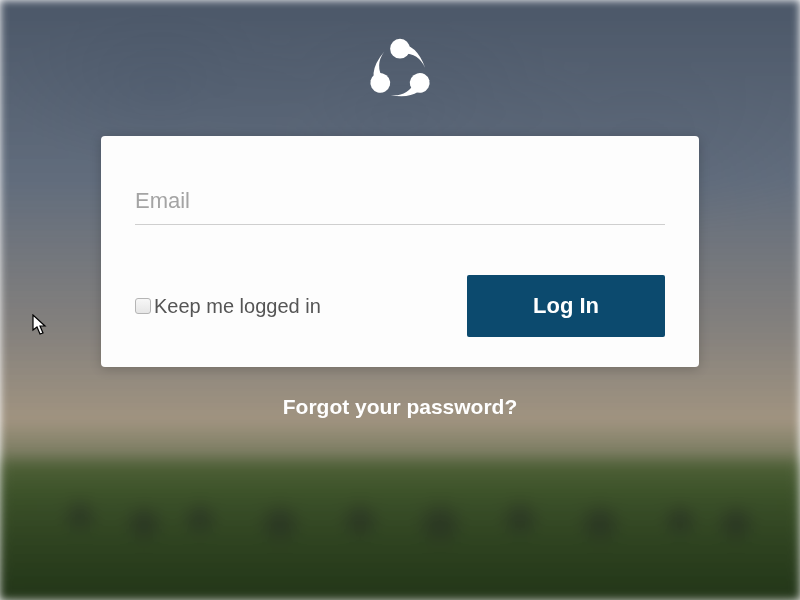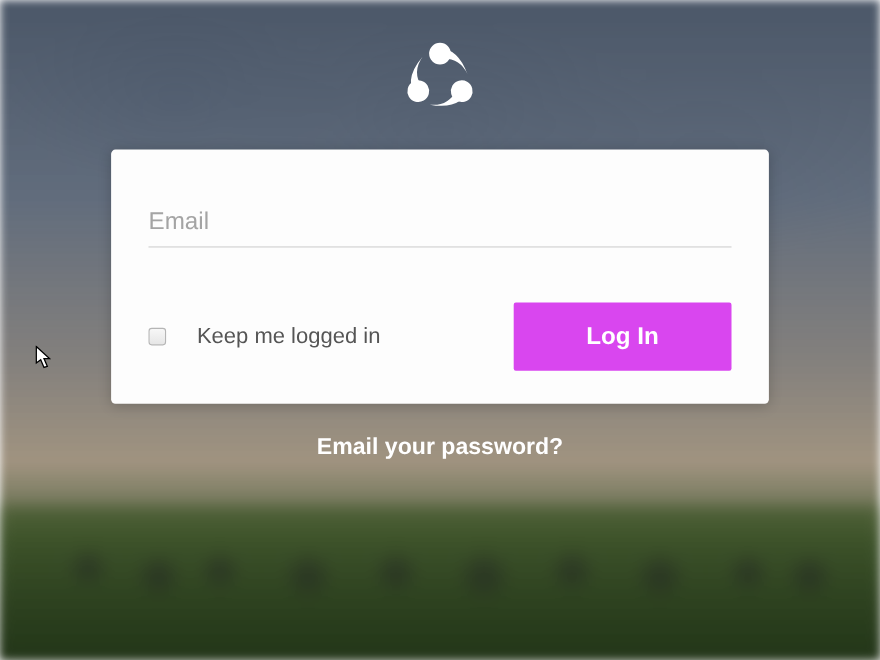--- a/index.html
+++ b/index.html
@@ -105,40 +105,40 @@
     .bottom-row {
       display: flex;
       align-items: center;
       justify-content: space-between;
       margin-top: 50px;
     }
 
     .checkbox-wrap {
       display: flex;
       align-items: center;
-      gap: 28px;
+      gap: 3px;
     }
 
     .checkbox {
       width: 16px;
       height: 16px;
       border: 1px solid #b5b5b5;
       border-radius: 3px;
       background: linear-gradient(to bottom, #f7f7f7, #e6e6e6);
       cursor: pointer;
     }
 
     .checkbox-label {
       font-size: 20px;
       color: #555;
       cursor: pointer;
     }
 
     .login-btn {
-      background: #d946ef;
+      background: #0c4a6e;
       color: #fff;
       border: none;
       font-size: 22px;
       font-weight: 700;
       padding: 18px 0;
       width: 198px;
       border-radius: 2px;
       cursor: pointer;
       text-align: center;
     }
@@ -199,21 +199,21 @@
       <label class="checkbox-wrap">
         <span class="checkbox"></span>
         <span class="checkbox-label">Keep me logged in</span>
       </label>
 
       <button class="login-btn">Log In</button>
     </div>
 
   </div>
 
-  <a class="forgot-link">Email your password?</a>
+  <a class="forgot-link">Forgot your password?</a>
 
 </div>
 
 <div class="cursor">
   <svg viewBox="0 0 18 22">
     <path d="M 1 1 L 1 16 L 5 13 L 8 20 L 11 19 L 8 12 L 13 12 Z" fill="#fff" stroke="#000" stroke-width="1.2"></path>
   </svg>
 </div>
 
 </body></html>

